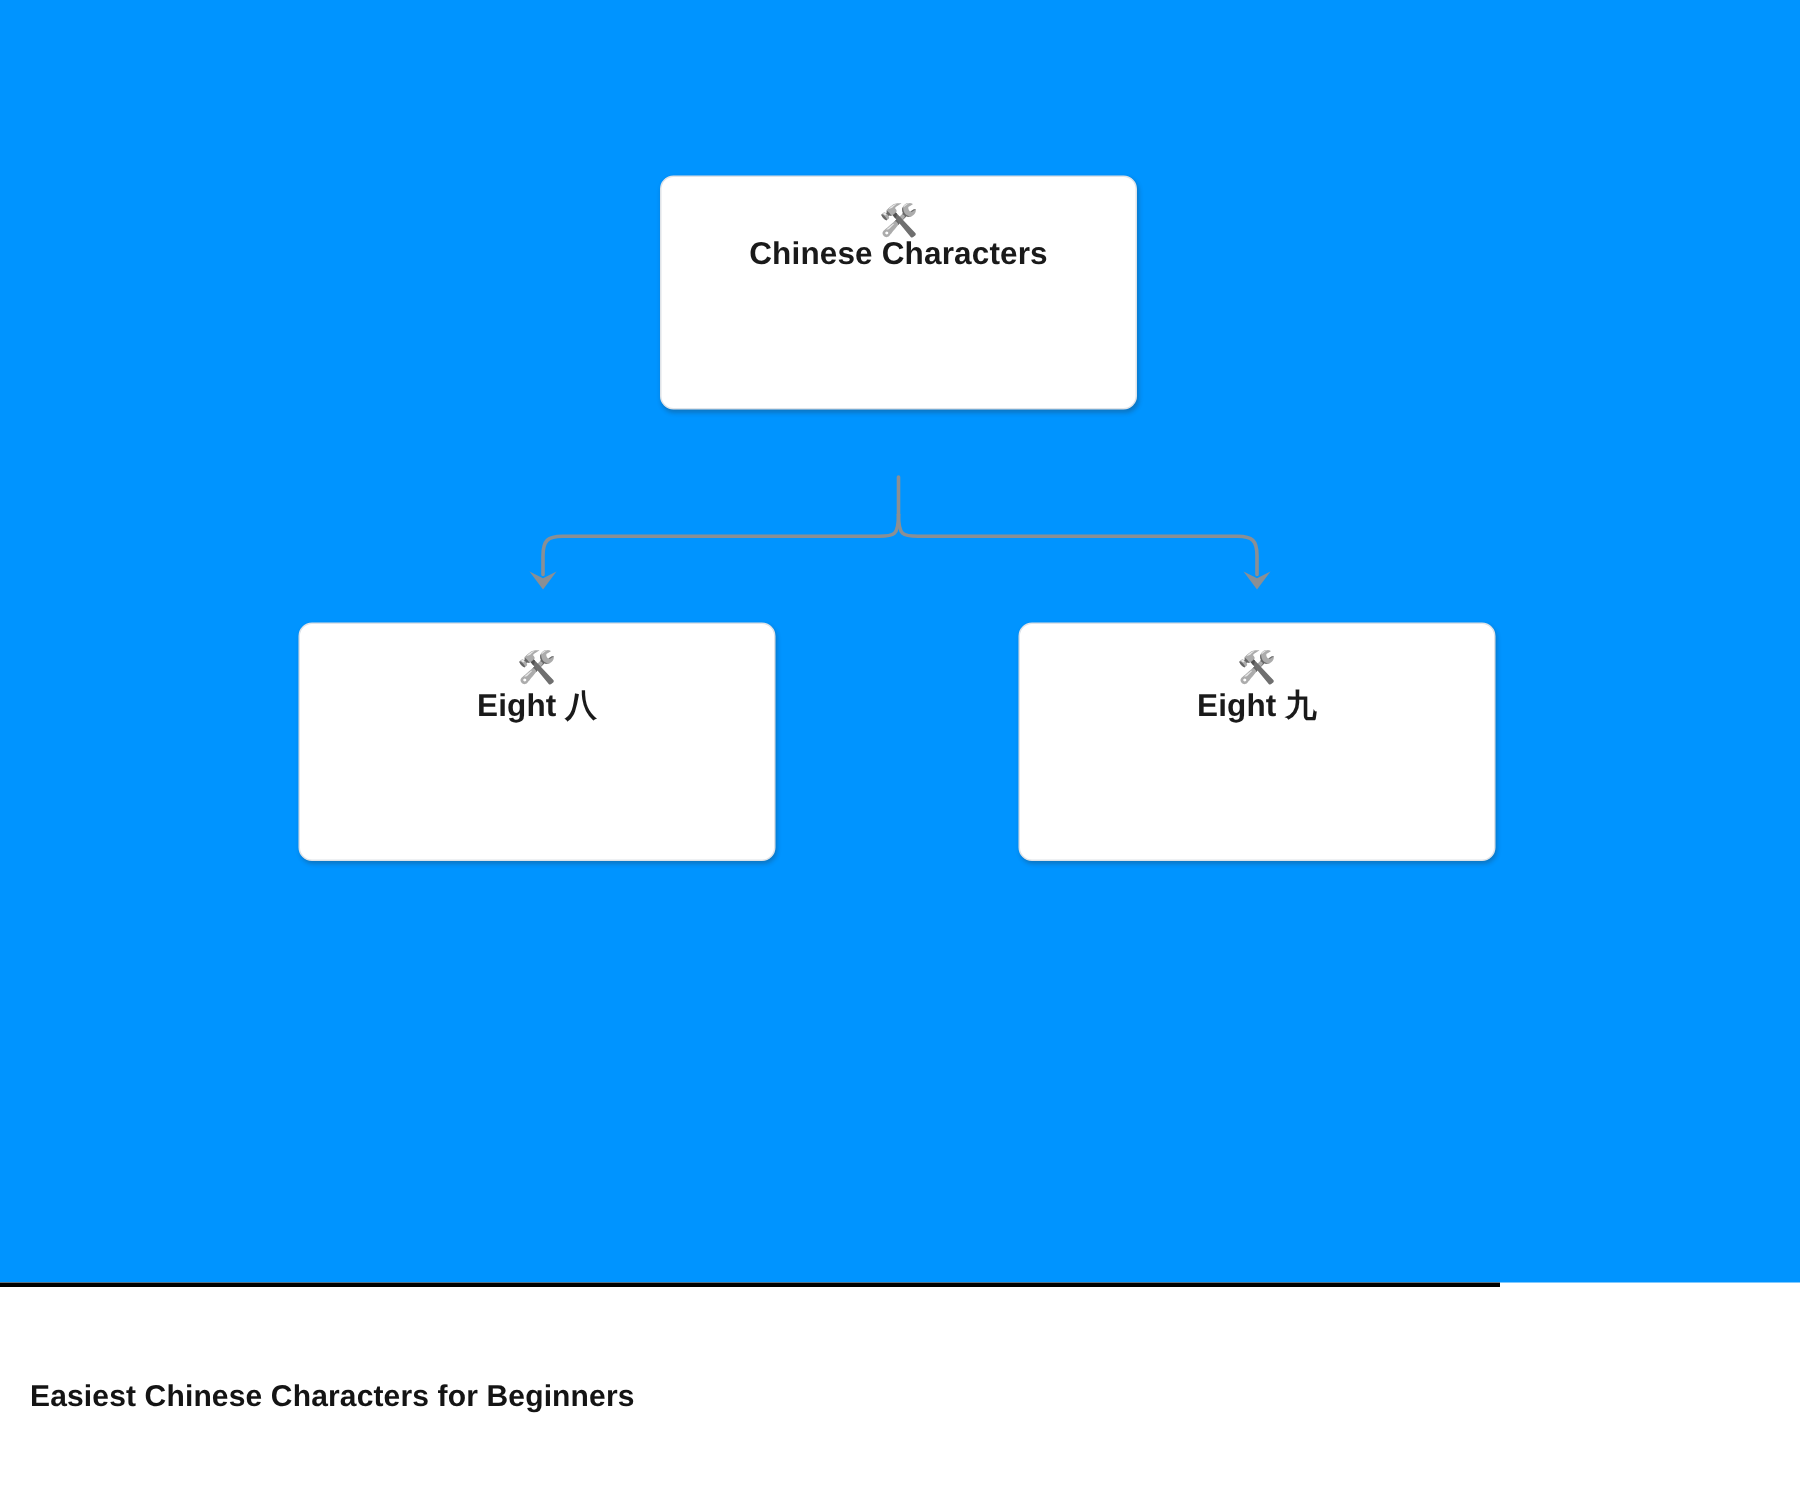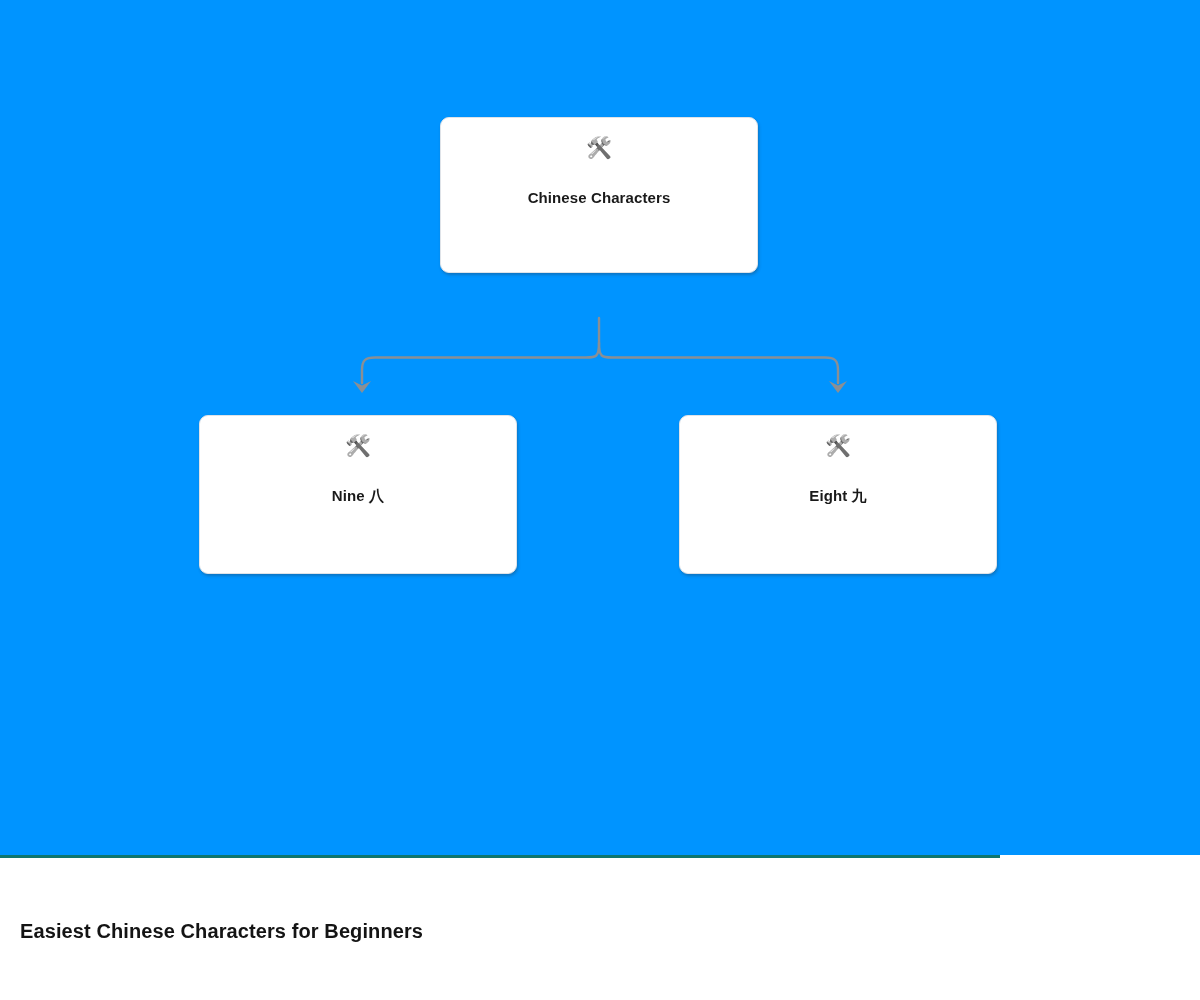--- a/index.html
+++ b/index.html
@@ -53,22 +53,21 @@
 
   .node-icon {
     font-size: 21px;
     line-height: 1;
     margin-top: 19px;
     filter: grayscale(100%) contrast(115%);
     user-select: none;
   }
 
   .node-label {
-    margin-top: 31px;
-    font-size: 15px;
+    font-size: 21px;
     font-weight: bold;
     color: #1a1a1a;
     letter-spacing: 0.1px;
     padding: 0 10px;
   }
 
   
   #node-root {
     left: 440px;
     top: 117px;
@@ -89,21 +88,21 @@
   }
 
   
   #footer {
     position: absolute;
     left: 0;
     top: 855px;
     width: 1000px;
     height: 145px;
     background: #ffffff;
-    border-top: 3px solid #0f766e;
+    border-top: 3px solid #000000;
     box-sizing: border-box;
   }
   #footer-title {
     position: absolute;
     left: 20px;
     top: 62px;
     font-size: 20px;
     font-weight: bold;
     color: #141414;
     letter-spacing: 0.1px;
@@ -127,21 +126,21 @@
     <path d="M 829 381 L 838 393 L 847 381 L 838 385.5 Z" fill="#8a8f94"></path>
   </svg>
 
   <div id="node-root" class="node">
     <div class="node-icon">🛠️</div>
     <div class="node-label">Chinese Characters</div>
   </div>
 
   <div id="node-child-0" class="node">
     <div class="node-icon">🛠️</div>
-    <div class="node-label">Nine 八</div>
+    <div class="node-label">Eight 八</div>
   </div>
 
   <div id="node-child-1" class="node">
     <div class="node-icon">🛠️</div>
     <div class="node-label">Eight 九</div>
   </div>
 
 </div>
 
 <div id="footer">

